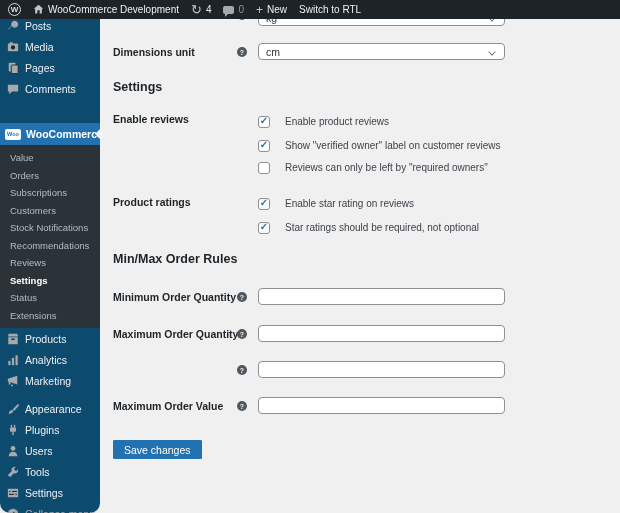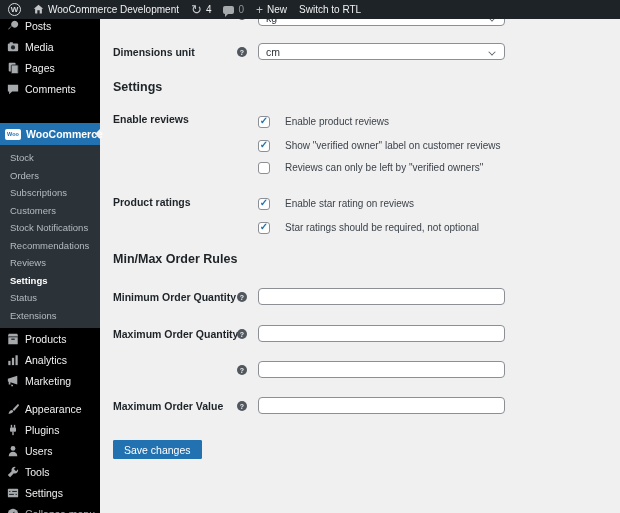--- a/index.html
+++ b/index.html
@@ -32,22 +32,22 @@
   .ab-bubble::after {
     content:""; position:absolute; left:2px; bottom:-3px;
     border:3px solid transparent; border-top-color:#a7aaad; border-left-color:#a7aaad;
   }
   .ab-update { font-size:13px; line-height:1; color:#c3c4c7; }
   .ab-plus { font-size:12px; line-height:1; color:#c3c4c7; }
 
   
   .sidebar {
     position:absolute; left:0; top:0; width:100px; height:513px;
-    background:#000000; z-index:20; padding-top:15px;
-    color:#f0f0f1; font-size:10.5px;
+    background:#0c4a6e; z-index:20; padding-top:15px;
+    color:#f0f0f1; font-size:10.5px;border-radius:10px;
   }
   .sb-item {
     height:21px; display:flex; align-items:center; gap:6px;
     padding-left:6px; cursor:pointer; white-space:nowrap;
   }
   .sb-ic { width:13px; height:13px; display:inline-flex; align-items:center; justify-content:center; flex:none; color:#a7aaad; }
   .sb-sep { height:8px; }
   .sb-sep2 { height:7px; }
   .sb-woo {
     height:22px; background:#2271b1; display:flex; align-items:center; gap:5px;
@@ -145,21 +145,21 @@
     <div class="cbrow" style="top:115px;">
       <span class="cbox" data-checked="true"></span>
       <span class="cblabel">Enable product reviews</span>
     </div>
     <div class="cbrow" style="top:139px;">
       <span class="cbox" data-checked="true"></span>
       <span class="cblabel">Show "verified owner" label on customer reviews</span>
     </div>
     <div class="cbrow" style="top:161px;">
       <span class="cbox" data-checked="false"></span>
-      <span class="cblabel">Reviews can only be left by "verified owners"</span>
+      <span class="cblabel">Reviews can only be left by "required owners"</span>
     </div>
 
     <span class="c-label" style="top:196px;">Product ratings</span>
     <div class="cbrow" style="top:197px;">
       <span class="cbox" data-checked="true"></span>
       <span class="cblabel">Enable star rating on reviews</span>
     </div>
     <div class="cbrow" style="top:221px;">
       <span class="cbox" data-checked="true"></span>
       <span class="cblabel">Star ratings should be required, not optional</span>
@@ -224,21 +224,21 @@
     </div>
 
     <div class="sb-sep"></div>
 
     <div class="sb-woo">
       <span class="woo-badge">Woo</span>
       <span>WooCommerce</span>
     </div>
 
     <div class="submenu">
-      <div class="sm-item">Stock</div>
+      <div class="sm-item">Value</div>
       <div class="sm-item">Orders</div>
       <div class="sm-item">Subscriptions</div>
       <div class="sm-item">Customers</div>
       <div class="sm-item">Stock Notifications</div>
       <div class="sm-item">Recommendations</div>
       <div class="sm-item">Reviews</div>
       <div class="sm-item current">Settings</div>
       <div class="sm-item">Status</div>
       <div class="sm-item">Extensions</div>
     </div>

